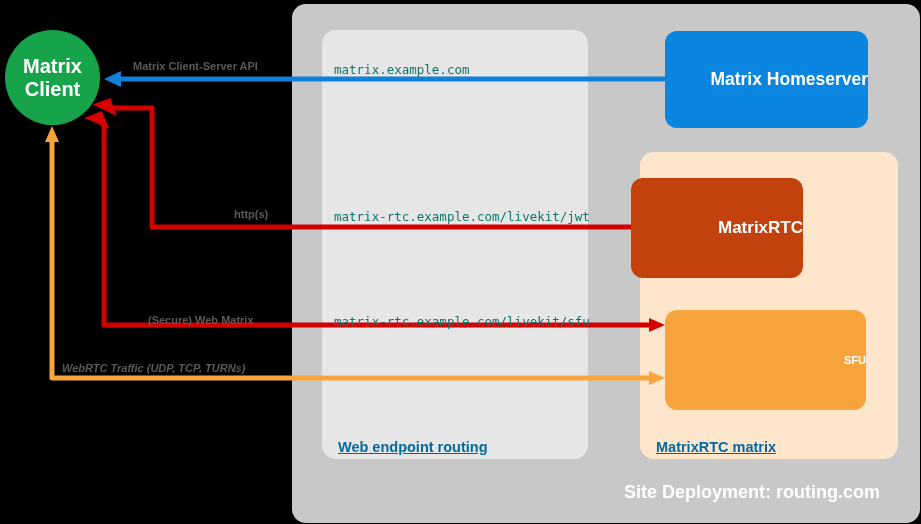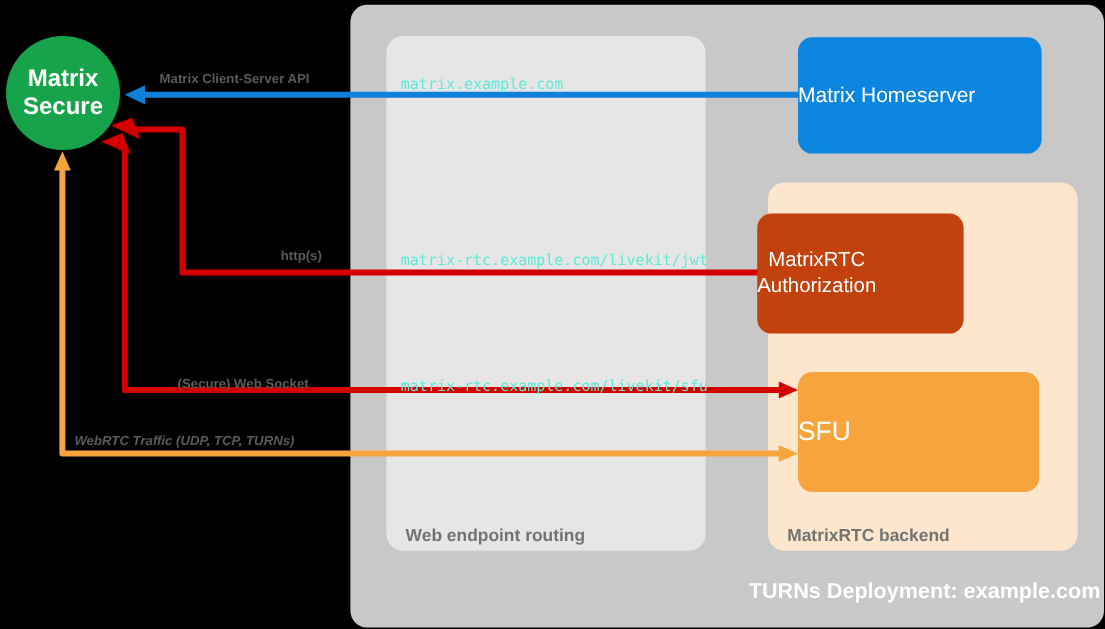--- a/index.html
+++ b/index.html
@@ -42,22 +42,23 @@
     width: 258px;
     height: 307px;
     background: #fde6cc;
     border-radius: 14px;
   }
 
   .panel-caption {
     position: absolute;
     font-size: 14.5px;
     font-weight: bold;
-    color: #737373;
-    white-space: nowrap;
+    color: #0369a1;
+    white-space: nowrap;
+    text-decoration: underline;
   }
   .cap-web { left: 338px; top: 439px; }
   .cap-rtc { left: 656px; top: 439px; }
 
   .site-caption {
     position: absolute;
     left: 624px;
     top: 482px;
     font-size: 18px;
     font-weight: bold;
@@ -82,42 +83,42 @@
     font-size: 20px;
     font-weight: bold;
     line-height: 1.12;
     z-index: 6;
   }
 
   .box {
     position: absolute;
     display: flex;
     align-items: center;
-    justify-content: flex-start;
+    justify-content: flex-end;
     text-align: center;
     color: #ffffff;
-    font-weight: normal;
+    font-weight: bold;
     border-radius: 12px;
     z-index: 5;
   }
   .box-homeserver {
     left: 665px; top: 31px; width: 203px; height: 97px;
     background: #0a85e0;
     font-size: 17.5px;
   }
   .box-auth {
     left: 631px; top: 178px; width: 172px; height: 100px;
     background: #c2410c;
     font-size: 17px;
     line-height: 1.22;
   }
   .box-sfu {
     left: 665px; top: 310px; width: 201px; height: 100px;
     background: #f7a43c;
-    font-size: 22px;
+    font-size: 11px;
   }
 
   
   #edges {
     position: absolute;
     left: 0; top: 0;
     width: 921px; height: 524px;
     z-index: 4;
     pointer-events: none;
   }
@@ -140,21 +141,21 @@
   }
   .lbl-csapi  { left: 133px; top: 60px; }
   .lbl-https  { left: 234px; top: 208px; }
   .lbl-ws     { left: 148px; top: 314px; }
   .lbl-webrtc { left: 62px;  top: 362px; font-style: italic; }
 
   .url-label {
     position: absolute;
     font-family: "DejaVu Sans Mono", monospace;
     font-size: 12.5px;
-    color: #5eead4;
+    color: #0f766e;
     white-space: nowrap;
     z-index: 7;
   }
   .url-matrix { left: 334px; top: 62px; }
   .url-jwt    { left: 334px; top: 209px; }
   .url-sfu    { left: 334px; top: 314px; }
 </style>
 </head>
 <body>
 
@@ -185,45 +186,44 @@
     <path d="M 665 227 L 649 220 L 649 234 Z" fill="#d40000"></path>
 
     <path d="M 99 123 L 104 123 L 104 325 L 655 325" stroke="#d40000" stroke-width="5" fill="none" stroke-linejoin="round" stroke-linecap="butt"></path>
     <path d="M 87 114 L 106 114 L 106 133 Z" fill="#d40000" transform="rotate(-22 96 123)"></path>
     <path d="M 665 325 L 649 318 L 649 332 Z" fill="#d40000"></path>
   </svg>
 
   <div class="client-node">
     <div>
       <div>Matrix</div>
-      <div>Secure</div>
+      <div>Client</div>
     </div>
   </div>
 
   <div class="box box-homeserver">
     <span>Matrix Homeserver</span>
   </div>
 
   <div class="box box-auth">
     <div>
       <div>MatrixRTC</div>
-      <div>Authorization</div>
     </div>
   </div>
 
   <div class="box box-sfu">
     <span>SFU</span>
   </div>
 
   <div class="edge-label lbl-csapi">Matrix Client-Server API</div>
   <div class="edge-label lbl-https">http(s)</div>
-  <div class="edge-label lbl-ws">(Secure) Web Socket</div>
+  <div class="edge-label lbl-ws">(Secure) Web Matrix</div>
   <div class="edge-label lbl-webrtc">WebRTC Traffic (UDP, TCP, TURNs)</div>
 
   <div class="url-label url-matrix">matrix.example.com</div>
   <div class="url-label url-sfu">matrix-rtc.example.com/livekit/sfu</div>
   <div class="url-label url-jwt">matrix-rtc.example.com/livekit/jwt</div>
 
   <div class="panel-caption cap-web">Web endpoint routing</div>
-  <div class="panel-caption cap-rtc">MatrixRTC backend</div>
-  <div class="site-caption">TURNs Deployment: example.com</div>
+  <div class="panel-caption cap-rtc">MatrixRTC matrix</div>
+  <div class="site-caption">Site Deployment: routing.com</div>
 
 </div>
 
 </body></html>

